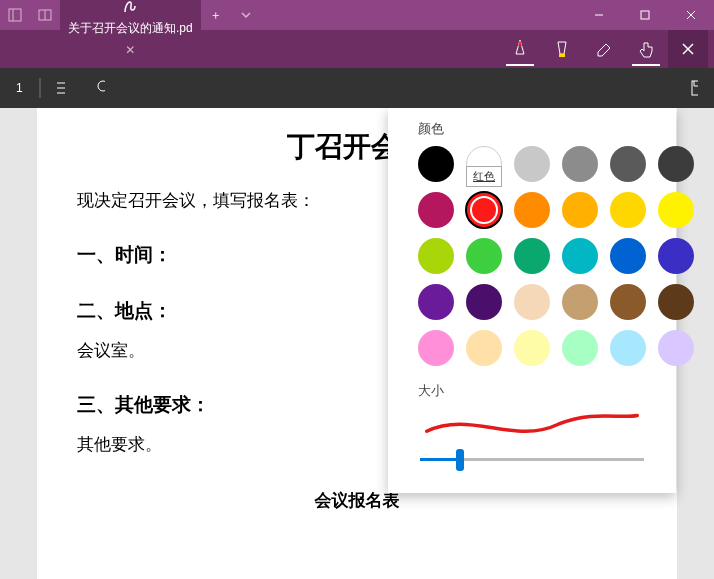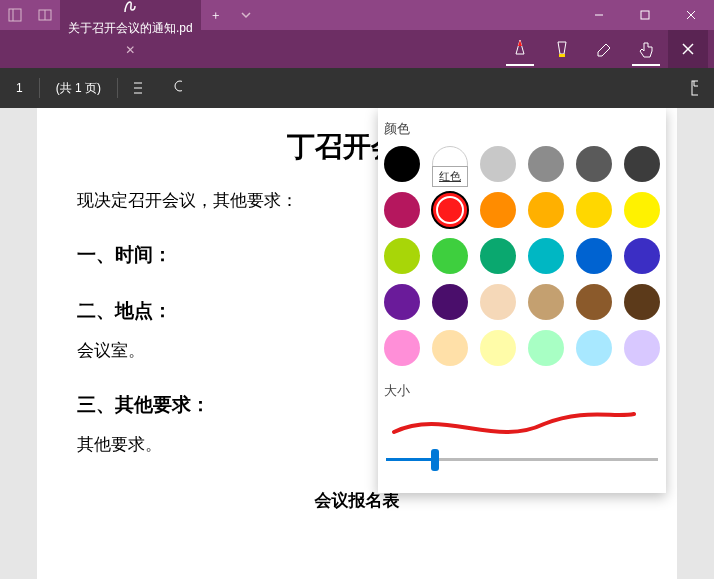--- a/index.html
+++ b/index.html
@@ -25,21 +25,21 @@
   .subbar-icon { width: 40px; display:flex; justify-content:center; }
   .subbar-right { margin-left:auto; display:flex; }
   
   .content { position: relative; height: calc(579px - 30px - 38px - 40px); background: #e6e6e6; display: flex; justify-content: center; overflow: hidden; }
   .page { background: #fff; width: 640px; padding: 20px 40px 40px; font-family: "SimSun", serif; color: #000; }
   .page h1 { font-size: 28px; text-align: center; font-weight: bold; margin-bottom: 18px; overflow:hidden; white-space:nowrap;}
   .page p { font-size: 17px; line-height: 2.0; }
   .page .sec { font-size: 19px; font-weight: bold; margin-top: 18px; margin-bottom: 4px; }
   .table-title { text-align:center; font-weight:bold; font-size:18px; margin-top:22px; margin-bottom:6px;}
   
-  .color-popup { position: absolute; top: 0; right: 48px; width: 288px; background: #fff; box-shadow: 0 4px 12px rgba(0,0,0,0.25); padding: 12px 6px 24px; }
+  .color-popup { position: absolute; top: 0; right: 38px; width: 288px; background: #fff; box-shadow: 0 4px 12px rgba(0,0,0,0.25); padding: 12px 30px 24px; }
   .popup-label { font-size: 13px; color: #444; margin-bottom: 8px; }
   .swatch-grid { display: grid; grid-template-columns: repeat(6, 36px); gap: 10px 12px; margin-bottom: 16px; }
   .swatch { width: 36px; height: 36px; border-radius: 50%; position: relative; }
   .swatch.white-sw { border:1px solid #ccc; }
   .swatch.selected { outline: 2px solid #000; outline-offset: -1px; }
   .swatch.selected::after { content:''; position:absolute; inset:4px; border:2px solid #fff; border-radius:50%; }
   .tooltip { position:absolute; top:-26px; left:50%; transform:translateX(-50%); background:#fff; border:1px solid #aaa; font-size:11px; padding:2px 6px; white-space:nowrap; color:#333;text-decoration:underline;}
   .preview { height: 36px; display:flex; align-items:center; margin-bottom: 14px;}
   .slider-track { height: 3px; background: linear-gradient(to right, #0078d7 0 18%, #bbb 18% 100%); position: relative; margin: 8px 2px;}
   .slider-thumb { position:absolute; top:50%; left:18%; transform:translate(-50%,-50%); width:8px; height:22px; background:#0078d7; border-radius:3px;}
@@ -126,21 +126,20 @@
     <svg width="14" height="14">
         <line x1="2" y1="2" x2="12" y2="12" stroke="#fff" stroke-width="1.5"></line>
         <line x1="12" y1="2" x2="2" y2="12" stroke="#fff" stroke-width="1.5"></line>
       </svg>
   </div>
 </div>
 
 <div class="subbar">
   <div class="subbar-item">1</div>
   <div class="subbar-divider"></div>
-  <div class="subbar-item">(共 1 页)</div>
   <div class="subbar-divider"></div>
   <div class="subbar-item subbar-icon">
     <svg width="16" height="14" stroke="#fff">
         <line x1="0" y1="2" x2="16" y2="2"></line>
         <line x1="0" y1="7" x2="16" y2="7"></line>
         <line x1="0" y1="12" x2="16" y2="12"></line>
       </svg>
   </div>
   <div class="subbar-item subbar-icon">
     <svg width="16" height="16" stroke="#fff" fill="none">
@@ -155,21 +154,21 @@
           <path d="M4 2 L4 7 L12 7 L12 2"></path>
           <path d="M14 5 L17 8" stroke-width="2"></path>
         </svg>
     </div>
   </div>
 </div>
 
 <div class="content">
   <div class="page">
     <h1>丁召开会议</h1>
-    <p>现决定召开会议，其他要求：</p>
+    <p>现决定召开会议，填写报名表：</p>
     <p class="sec">一、时间：</p>
     <p class="sec">二、地点：</p>
     <p>会议室。</p>
     <p class="sec">三、其他要求：</p>
     <p>其他要求。</p>
     <p class="table-title">会议报名表</p>
 
   </div>
 
   <div class="color-popup">

